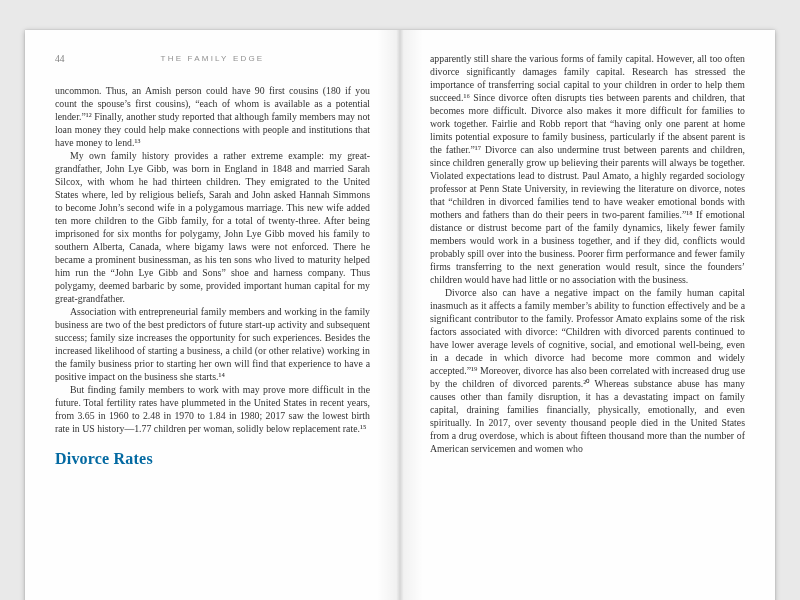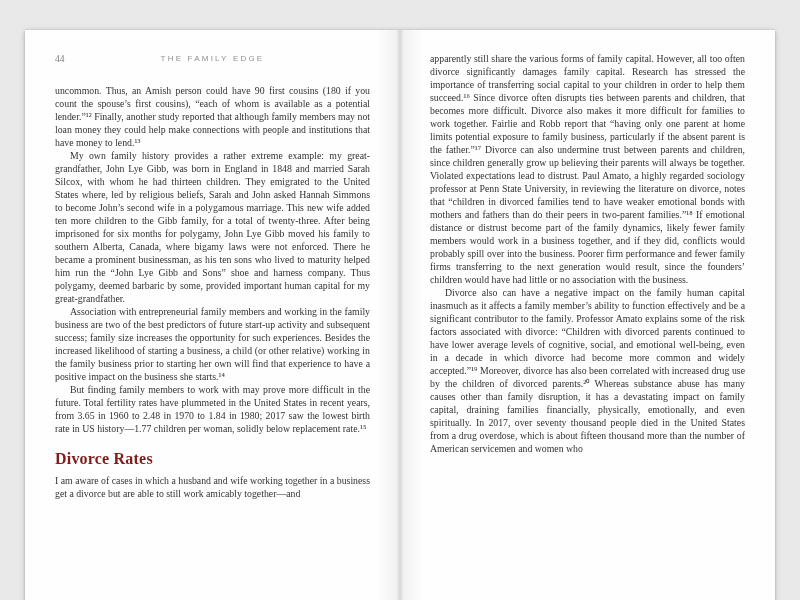--- a/index.html
+++ b/index.html
@@ -69,21 +69,21 @@
     color: #323232;
     text-align: justify;
     text-justify: inter-word;
   }
   .page-body p.para { text-indent: 0; }
   .page-body p.para.indent { text-indent: 15px; }
   .page-body h2.section-heading {
     font-family: "Liberation Serif", serif;
     font-size: 16px;
     font-weight: bold;
-    color: #7f1d1d;
+    color: #0369a1;
     text-align: left;
     margin-top: 17px;
     margin-bottom: 9px;
     letter-spacing: 0.2px;
   }
 </style>
 </head>
 <body>
 
 <div class="spread">
@@ -92,21 +92,20 @@
     <div class="page-header">
       <span class="page-num left-num">44</span>
       <span class="running-head">THE FAMILY EDGE</span>
     </div>
     <div class="page-body">
         <p class="para">uncommon. Thus, an Amish person could have 90 first cousins (180 if you count the spouse’s first cousins), “each of whom is available as a potential lender.”¹² Finally, another study reported that although family members may not loan money they could help make connections with people and institutions that have money to lend.¹³</p>
         <p class="para indent">My own family history provides a rather extreme example: my great-grandfather, John Lye Gibb, was born in England in 1848 and married Sarah Silcox, with whom he had thirteen children. They emigrated to the United States where, led by religious beliefs, Sarah and John asked Hannah Simmons to become John’s second wife in a polygamous marriage. This new wife added ten more children to the Gibb family, for a total of twenty-three. After being imprisoned for six months for polygamy, John Lye Gibb moved his family to southern Alberta, Canada, where bigamy laws were not enforced. There he became a prominent businessman, as his ten sons who lived to maturity helped him run the “John Lye Gibb and Sons” shoe and harness company. Thus polygamy, deemed barbaric by some, provided important human capital for my great-grandfather.</p>
         <p class="para indent">Association with entrepreneurial family members and working in the family business are two of the best predictors of future start-up activity and subsequent success; family size increases the opportunity for such experiences. Besides the increased likelihood of starting a business, a child (or other relative) working in the family business prior to starting her own will find that experience to have a positive impact on the business she starts.¹⁴</p>
         <p class="para indent">But finding family members to work with may prove more difficult in the future. Total fertility rates have plummeted in the United States in recent years, from 3.65 in 1960 to 2.48 in 1970 to 1.84 in 1980; 2017 saw the lowest birth rate in US history—1.77 children per woman, solidly below replacement rate.¹⁵</p>
         <h2 class="section-heading">Divorce Rates</h2>
-        <p class="para">I am aware of cases in which a husband and wife working together in a business get a divorce but are able to still work amicably together—and</p>
       </div>
   </div>
 
   <div class="page page-right">
     <div class="page-body">
         <p class="para">apparently still share the various forms of family capital. However, all too often divorce significantly damages family capital. Research has stressed the importance of transferring social capital to your children in order to help them succeed.¹⁶ Since divorce often disrupts ties between parents and children, that becomes more difficult. Divorce also makes it more difficult for families to work together. Fairlie and Robb report that “having only one parent at home limits potential exposure to family business, particularly if the absent parent is the father.”¹⁷ Divorce can also undermine trust between parents and children, since children generally grow up believing their parents will always be together. Violated expectations lead to distrust. Paul Amato, a highly regarded sociology professor at Penn State University, in reviewing the literature on divorce, notes that “children in divorced families tend to have weaker emotional bonds with mothers and fathers than do their peers in two-parent families.”¹⁸ If emotional distance or distrust become part of the family dynamics, likely fewer family members would work in a business together, and if they did, conflicts would probably spill over into the business. Poorer firm performance and fewer family firms transferring to the next generation would result, since the founders’ children would have had little or no association with the business.</p>
         <p class="para indent">Divorce also can have a negative impact on the family human capital inasmuch as it affects a family member’s ability to function effectively and be a significant contributor to the family. Professor Amato explains some of the risk factors associated with divorce: “Children with divorced parents continued to have lower average levels of cognitive, social, and emotional well-being, even in a decade in which divorce had become more common and widely accepted.”¹⁹ Moreover, divorce has also been correlated with increased drug use by the children of divorced parents.²⁰ Whereas substance abuse has many causes other than family disruption, it has a devastating impact on family capital, draining families financially, physically, emotionally, and even spiritually. In 2017, over seventy thousand people died in the United States from a drug overdose, which is about fifteen thousand more than the number of American servicemen and women who</p>
       </div>
   </div>
 

